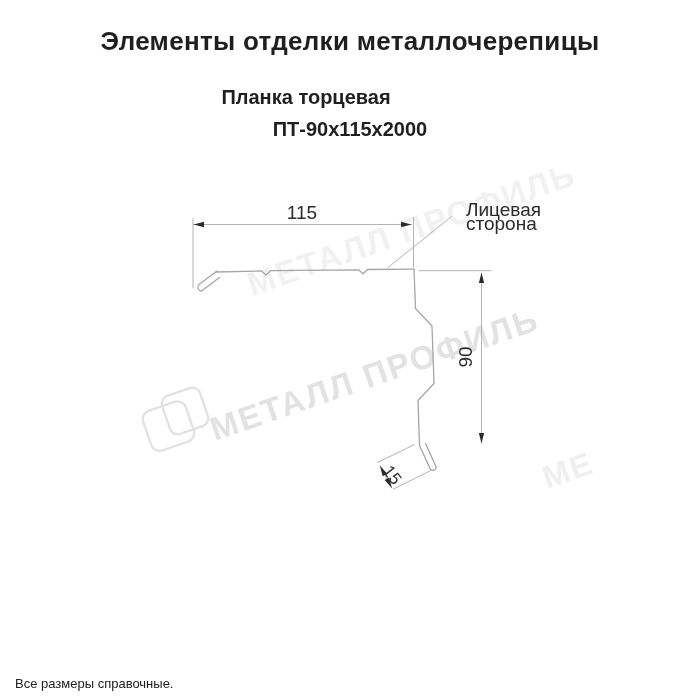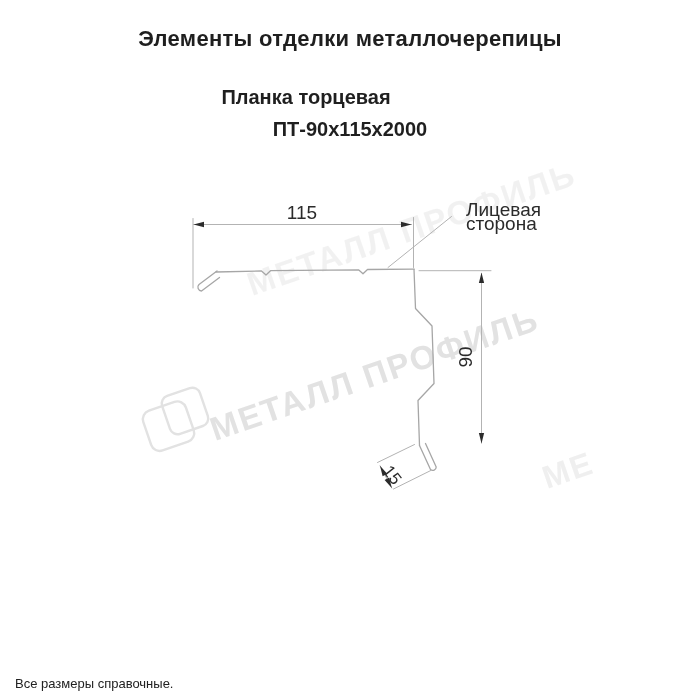--- a/index.html
+++ b/index.html
@@ -5,21 +5,21 @@
   html,body{margin:0;padding:0;}
   body{
     width:700px;height:700px;position:relative;overflow:hidden;
     background:#ffffff;
     font-family:"Liberation Sans", sans-serif;
     color:var(--text,#1f1f1f);
   }
   .abs{position:absolute;}
   .page-title{
     top:26px;left:0;width:700px;text-align:center;
-    font-size:22px;font-weight:bold;letter-spacing:.3px;color:var(--text);
+    font-size:26px;font-weight:bold;letter-spacing:.3px;color:var(--text);
   }
   .product-name{
     top:86px;left:0;width:612px;text-align:center;
     font-size:20px;font-weight:bold;color:var(--text);
   }
   .product-code{
     top:118px;left:0;width:700px;text-align:center;
     font-size:20px;font-weight:bold;color:var(--text);
   }
   .face-side-label{

